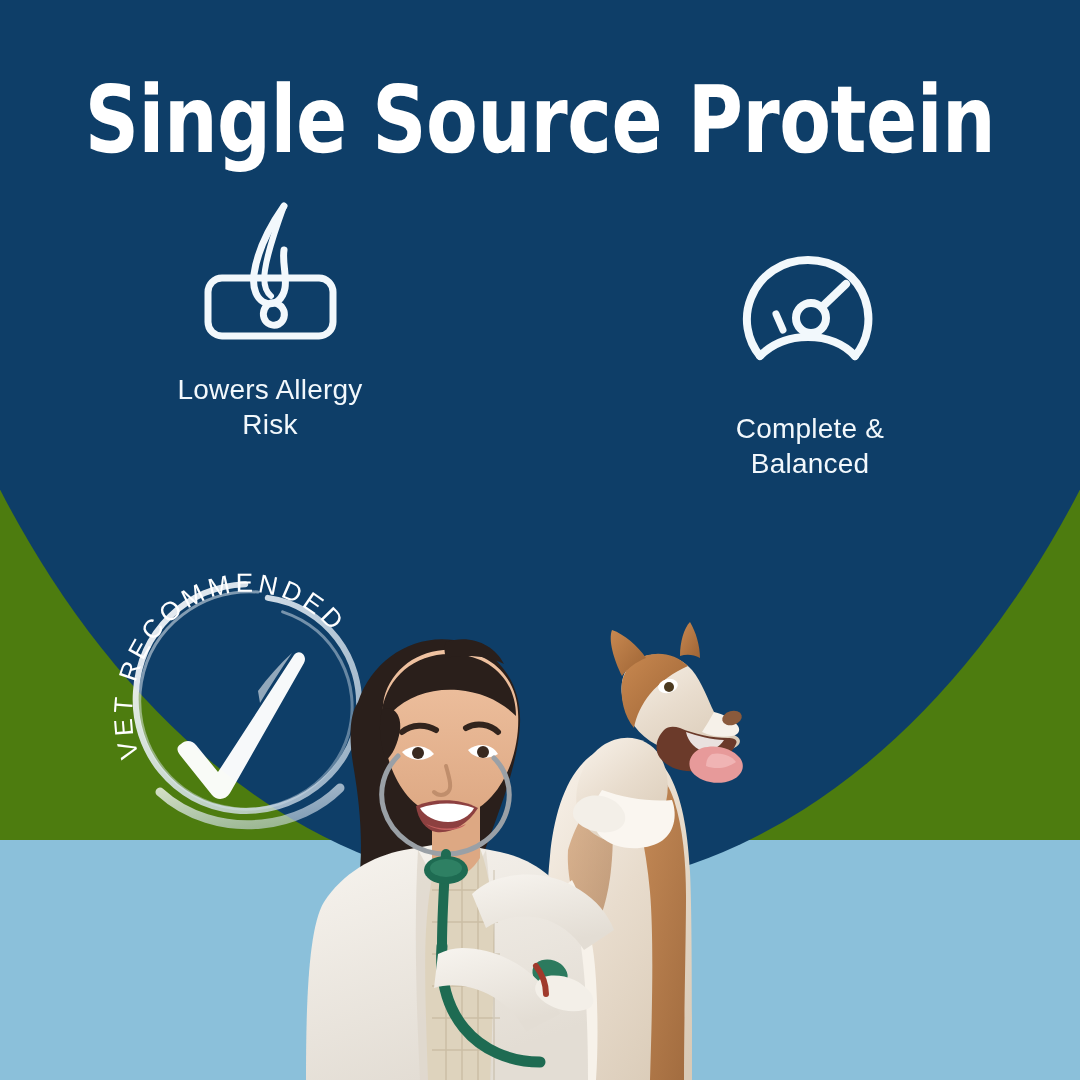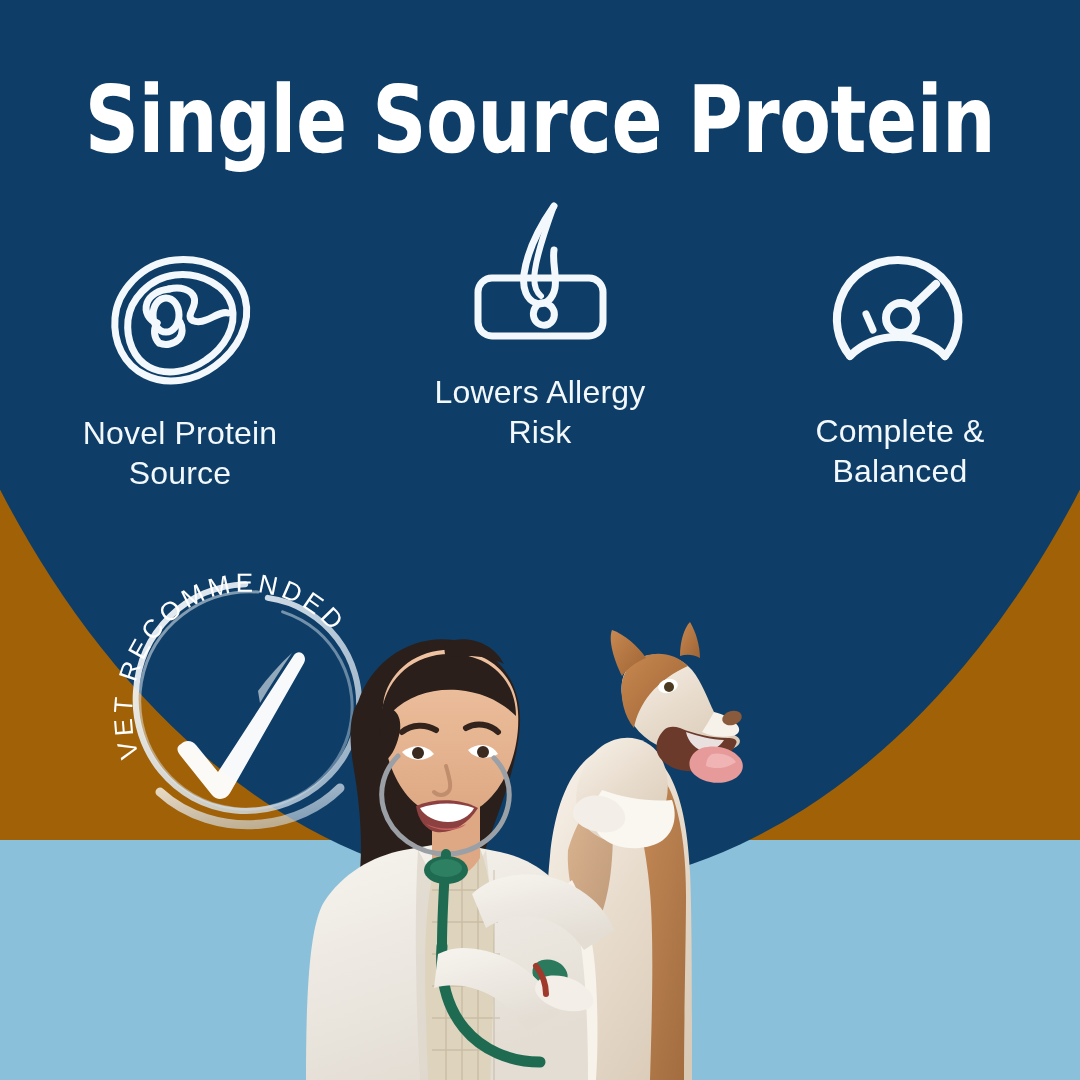--- a/index.html
+++ b/index.html
@@ -9,21 +9,21 @@
     background:#0e3e68;
     position:relative;
   }
 
   #canvas {
     position:absolute;
     inset:0;
     width:1080px;
     height:1080px;
     overflow:hidden;
-    background:#a16207;
+    background:#4d7c0f;
   }
 
   
   .bottom-band {
     position:absolute;
     left:0; bottom:0;
     width:1080px; height:240px;
     background:#8bc0da;
     z-index:1;
   }
@@ -66,21 +66,21 @@
     display:flex;
     flex-direction:column;
     align-items:center;
   }
   .feature .ico {
     display:block;
     color:#f2f8fc;
   }
   .feature .flabel {
     color:#f2f8fc;
-    font-size:32px;
+    font-size:28px;
     line-height:1.24;
     text-align:center;
     font-weight:400;
     letter-spacing:0.2px;
     white-space:pre-line;
   }
 
   
   .f1 { padding-top:48px; }
   .f1 .flabel { margin-top:22px; }
@@ -113,34 +113,20 @@
 
 <div id="canvas">
 
   <div class="bottom-band"></div>
   <div class="navy-arc"></div>
 
   <div class="title">Single Source Protein</div>
 
   <div class="features">
 
-    <div class="feature f1">
-      <span class="ico">
-        <svg width="150" height="140" viewBox="0 0 150 140" fill="none" stroke="currentColor" stroke-width="7" stroke-linecap="round" stroke-linejoin="round">
-          <path d="M70 12C102 9 133 25 140 50c7 26-8 52-30 68-20 15-48 20-70 9C19 117 8 94 10 70 12 44 36 15 70 12Z"></path>
-          <path d="M70 27C96 24 122 38 127 58c5 21-8 42-26 54-17 12-40 16-57 7-15-8-23-27-21-47C25 53 43 30 70 27Z"></path>
-          <path d="M64 41c12-3 22 1 25 8 3 8-4 14-4 19 0 6 9 7 16 4 8-3 16-9 22-7"></path>
-          <path d="M64 41c-10 1-19 6-22 14-3 9 2 17 10 20"></path>
-          <path d="M52 75c-4 7-3 15 2 20M54 95c7 3 15 1 20-4 4-5 4-12 1-17"></path>
-          <ellipse cx="61" cy="67" rx="13" ry="17"></ellipse>
-        </svg>
-      </span>
-      <div class="flabel">Novel Protein
-Source</div>
-    </div>
 
     <div class="feature f2">
       <span class="ico">
         <svg width="165" height="155" viewBox="0 0 165 155" fill="none" stroke="currentColor" stroke-width="7" stroke-linecap="round" stroke-linejoin="round">
           <rect x="20" y="78" width="125" height="58" rx="14"></rect>
           <path d="M96 6c-8 22-16 44-19 64-2 13 1 22 6 26" stroke-width="6"></path>
           <path d="M96 6c-16 23-27 47-30 68-2 15 3 26 12 29 9 3 17-4 19-15 2-12-3-26-1-38"></path>
           <path d="M83 103c-6 2-9 9-7 15 2 6 9 9 15 6 5-3 7-10 4-15-2-4-7-7-12-6Z"></path>
         </svg>
       </span>

